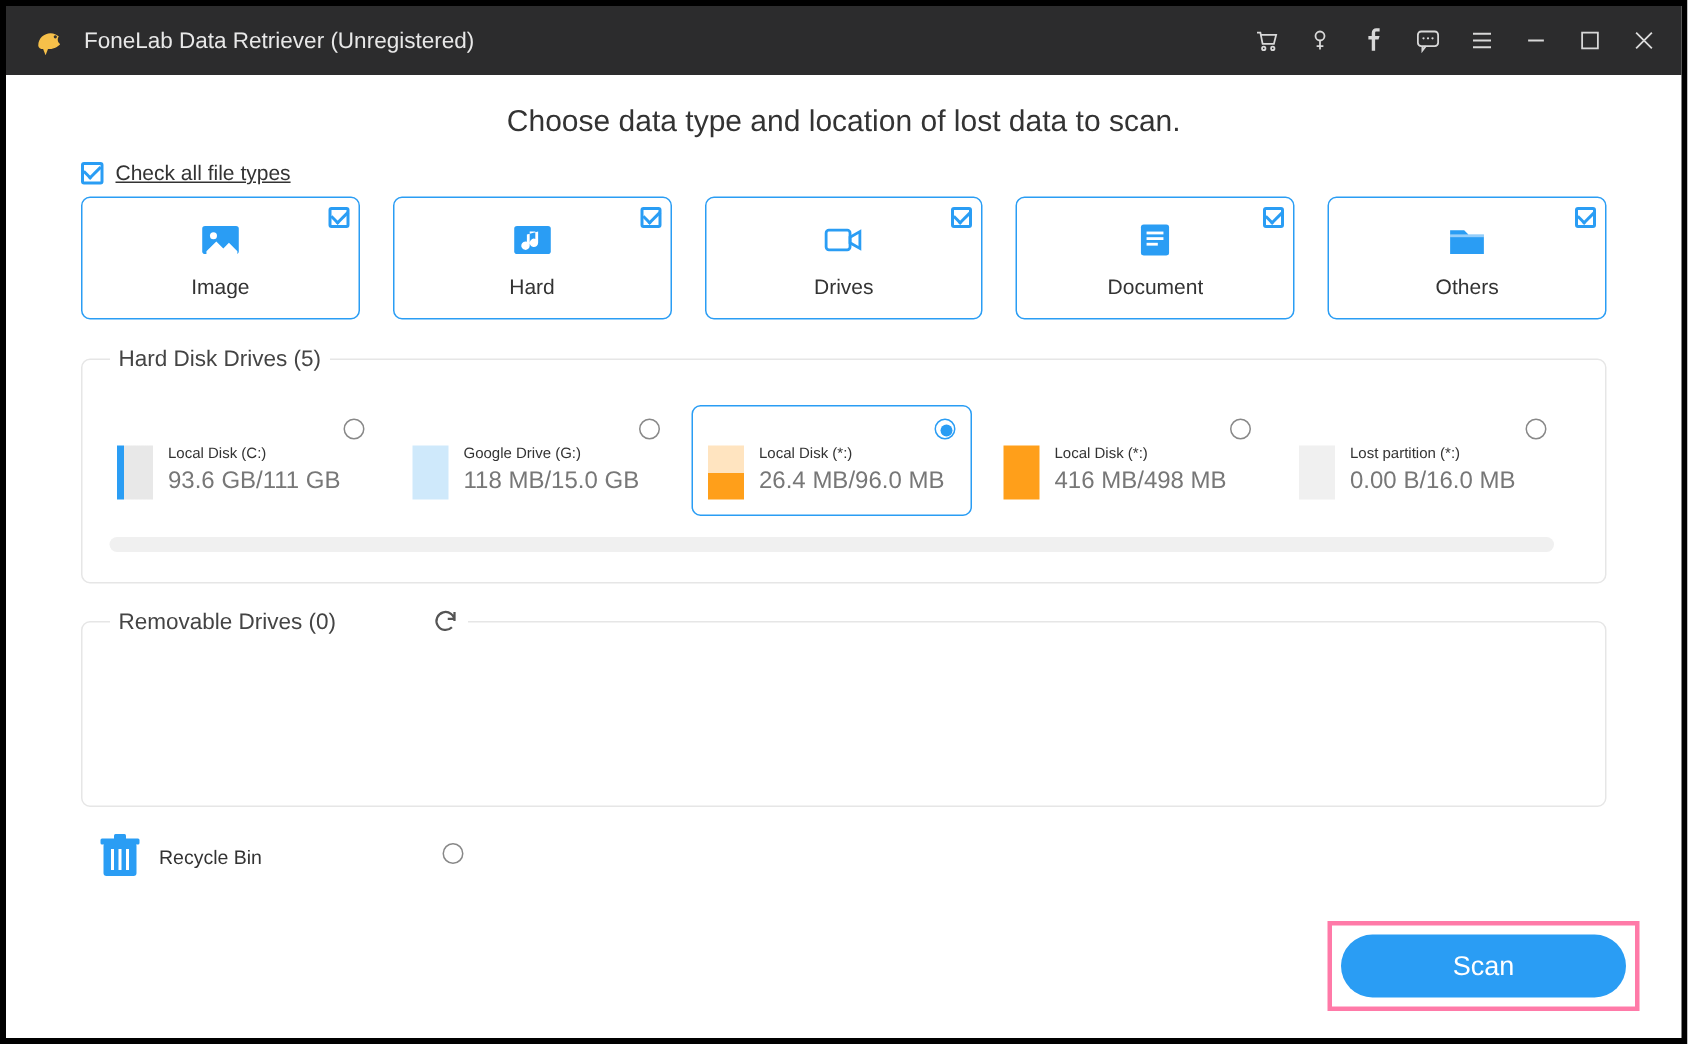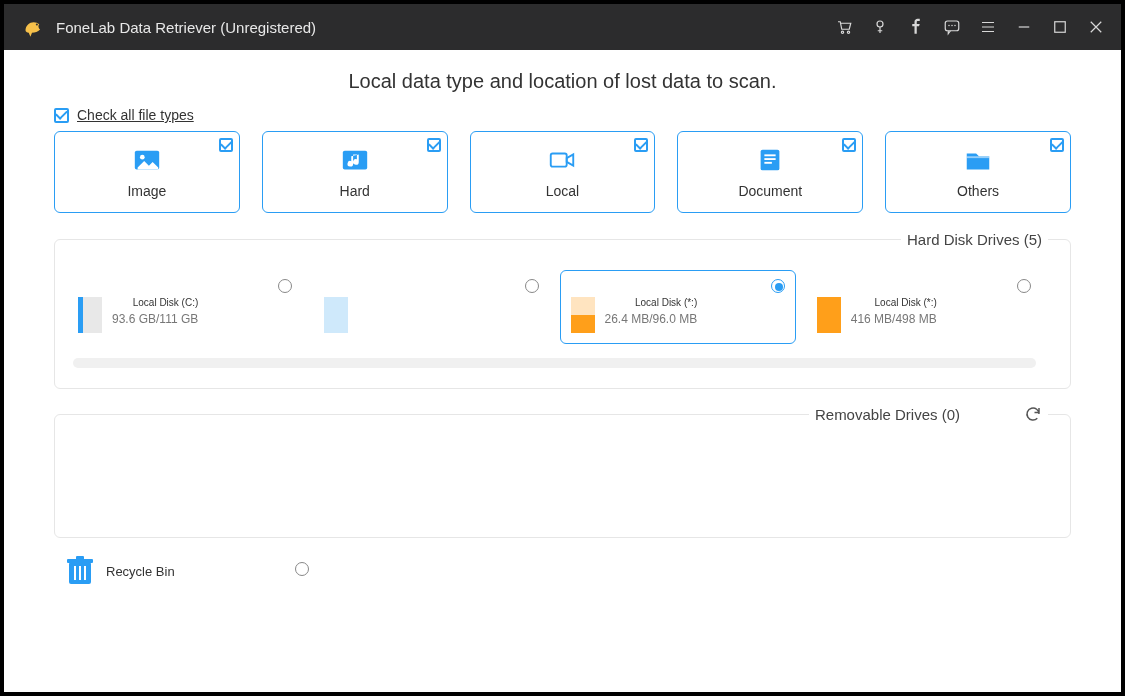--- a/index.html
+++ b/index.html
@@ -15,35 +15,35 @@
   .content { flex: 1; padding: 20px 50px 18px 50px; overflow: hidden; position: relative; }
   .headline { text-align: center; font-size: 20px; color: #333; margin-bottom: 14px; }
   .check-all { display: flex; align-items: center; gap: 8px; font-size: 14px; color: #333; margin-bottom: 8px; text-decoration: underline; }
   .chk { width: 15px; height: 15px; border: 2px solid #2a9df4; border-radius: 2px; position: relative; cursor: pointer; }
   .chk.checked::after { content: ""; position: absolute; left: 2px; top: -2px; width: 5px; height: 9px; border: solid #2a9df4; border-width: 0 2px 2px 0; transform: rotate(45deg); }
   .types-row { display: flex; gap: 22px; margin-bottom: 18px; }
   .type-card { flex: 1; height: 82px; border: 1.5px solid #2a9df4; border-radius: 6px; position: relative; display: flex; flex-direction: column; align-items: center; justify-content: center; gap: 8px; cursor: pointer; }
   .type-card .chk { position: absolute; top: 6px; right: 6px; width: 14px; height: 14px; }
   .type-icon { width: 30px; height: 30px; display: flex; align-items: center; justify-content: center; }
   .type-label { font-size: 14px; color: #333; max-width: 80px; overflow: hidden; white-space: nowrap; }
-  fieldset.group { border: 1.5px solid #e6e6e6; border-radius: 6px; margin-bottom: 16px; position: relative; padding: 14px 28px 20px 12px; text-align: right; }
+  fieldset.group { border: 1.5px solid #e6e6e6; border-radius: 6px; margin-bottom: 16px; position: relative; padding: 14px 28px 20px 12px; }
   fieldset.group > legend { font-size: 15px; color: #444; padding: 0 6px; margin-left: 6px; }
   .legend-row { display: flex; align-items: center; gap: 64px; }
   .refresh { width: 18px; height: 18px; display: inline-flex; }
   .drives-row { display: flex; gap: 10px; margin-top: 8px; }
   .drive { flex: 1; padding: 8px 10px 10px 10px; border-radius: 6px; position: relative; border: 1.5px solid transparent; }
   .drive.selected { border-color: #2a9df4; }
   .radio { position: absolute; top: 8px; right: 10px; width: 14px; height: 14px; border: 1.5px solid #888; border-radius: 50%; cursor: pointer; }
   .radio.sel { border-color: #2a9df4; }
   .radio.sel::after { content: ""; position: absolute; left: 3px; top: 3px; width: 8px; height: 8px; background: #2a9df4; border-radius: 50%; }
   .drive-body { display: flex; gap: 10px; align-items: flex-start; margin-top: 18px; }
   .swatch { width: 24px; height: 36px; }
   .drive-texts { display: flex; flex-direction: column; gap: 4px; }
   .drive-name { font-size: 10px; color: #333; }
-  .drive-size { font-size: 12px; color: #777; }
+  .drive-size { font-size: 16px; color: #777; }
   .hscroll { height: 10px; background: #f0f0f0; border-radius: 5px; margin: 14px 6px 0 6px; }
   .recycle-row { display: flex; align-items: flex-start; gap: 120px; margin-top: 18px; padding-left: 12px; }
   .recycle-item { display: flex; align-items: center; gap: 12px; }
   .recycle-icon { width: 28px; height: 30px; }
   .recycle-label { font-size: 13px; color: #333; }
   .recycle-radio { width: 14px; height: 14px; border: 1.5px solid #888; border-radius: 50%; cursor: pointer; margin-top: 6px; }
   .scan-wrap { position: absolute; right: 28px; bottom: 18px; border: 3px solid #ff7aa8; padding: 6px; }
   .scan-btn { width: 190px; height: 42px; border: none; border-radius: 22px; background: #2a9df4; color: #fff; font-size: 18px; cursor: pointer; }
   .sw-blue-thin { background: linear-gradient(to right, #2a9df4 5px, #e8e8e8 5px); }
   .sw-lightblue { background: #cfe9fb; }
@@ -111,21 +111,21 @@
         </div>
       <div class="tb-icon">
           <svg viewBox="0 0 24 24" width="18" height="18">
             <path d="M5 5l14 14M19 5L5 19"></path>
           </svg>
         </div>
     </div>
   </div>
 
   <div class="content">
-    <div class="headline">Local data type and location of lost data to scan.</div>
+    <div class="headline">Choose data type and location of lost data to scan.</div>
 
     <div class="check-all">
       <div class="chk checked"></div>
       <span>Check all file types</span>
     </div>
 
     <div class="types-row">
       <div class="type-card">
         <div class="chk checked"></div>
         <div class="type-icon">
@@ -148,21 +148,21 @@
         <div class="type-label">Hard</div>
       </div>
       <div class="type-card">
         <div class="chk checked"></div>
         <div class="type-icon">
             <svg viewBox="0 0 32 32" width="30" height="30">
               <rect x="4" y="9" width="17" height="14" rx="2" fill="none" stroke="#2a9df4" stroke-width="2"></rect>
               <path d="M21 14l7-4v12l-7-4z" fill="none" stroke="#2a9df4" stroke-width="2"></path>
             </svg>
           </div>
-        <div class="type-label">Local</div>
+        <div class="type-label">Drives</div>
       </div>
       <div class="type-card">
         <div class="chk checked"></div>
         <div class="type-icon">
             <svg viewBox="0 0 32 32" width="30" height="30">
               <rect x="6" y="5" width="20" height="22" rx="2" fill="#2a9df4"></rect>
               <rect x="10" y="10" width="12" height="2" fill="#fff"></rect>
               <rect x="10" y="14" width="12" height="2" fill="#fff"></rect>
               <rect x="10" y="18" width="8" height="2" fill="#fff"></rect>
             </svg>
@@ -191,39 +191,53 @@
             <div class="drive-texts">
               <div class="drive-name">Local Disk (C:)</div>
               <div class="drive-size">93.6 GB/111 GB</div>
             </div>
           </div>
         </div>
         <div class="drive">
           <div class="radio"></div>
           <div class="drive-body">
             <div class="swatch sw-lightblue"></div>
+            <div class="drive-texts">
+              <div class="drive-name">Google Drive (G:)</div>
+              <div class="drive-size">118 MB/15.0 GB</div>
+            </div>
           </div>
         </div>
         <div class="drive selected">
           <div class="radio sel"></div>
           <div class="drive-body">
             <div class="swatch sw-orange1"></div>
             <div class="drive-texts">
               <div class="drive-name">Local Disk (*:)</div>
               <div class="drive-size">26.4 MB/96.0 MB</div>
             </div>
           </div>
         </div>
         <div class="drive">
           <div class="radio"></div>
           <div class="drive-body">
             <div class="swatch sw-orange2"></div>
             <div class="drive-texts">
               <div class="drive-name">Local Disk (*:)</div>
               <div class="drive-size">416 MB/498 MB</div>
+            </div>
+          </div>
+        </div>
+        <div class="drive">
+          <div class="radio"></div>
+          <div class="drive-body">
+            <div class="swatch sw-gray"></div>
+            <div class="drive-texts">
+              <div class="drive-name">Lost partition (*:)</div>
+              <div class="drive-size">0.00  B/16.0 MB</div>
             </div>
           </div>
         </div>
       </div>
       <div class="hscroll"></div>
     </fieldset>
 
     <fieldset class="group">
       <legend class="legend-row">
         <span>Removable Drives (0)</span>
@@ -246,14 +260,17 @@
               <rect x="8" y="10" width="2" height="14" fill="#fff"></rect>
               <rect x="13" y="10" width="2" height="14" fill="#fff"></rect>
               <rect x="18" y="10" width="2" height="14" fill="#fff"></rect>
             </svg>
         </div>
         <div class="recycle-label">Recycle Bin</div>
       </div>
       <div class="recycle-radio"></div>
     </div>
 
+    <div class="scan-wrap">
+      <button class="scan-btn">Scan</button>
+    </div>
   </div>
 </div>
 
 </body></html>

